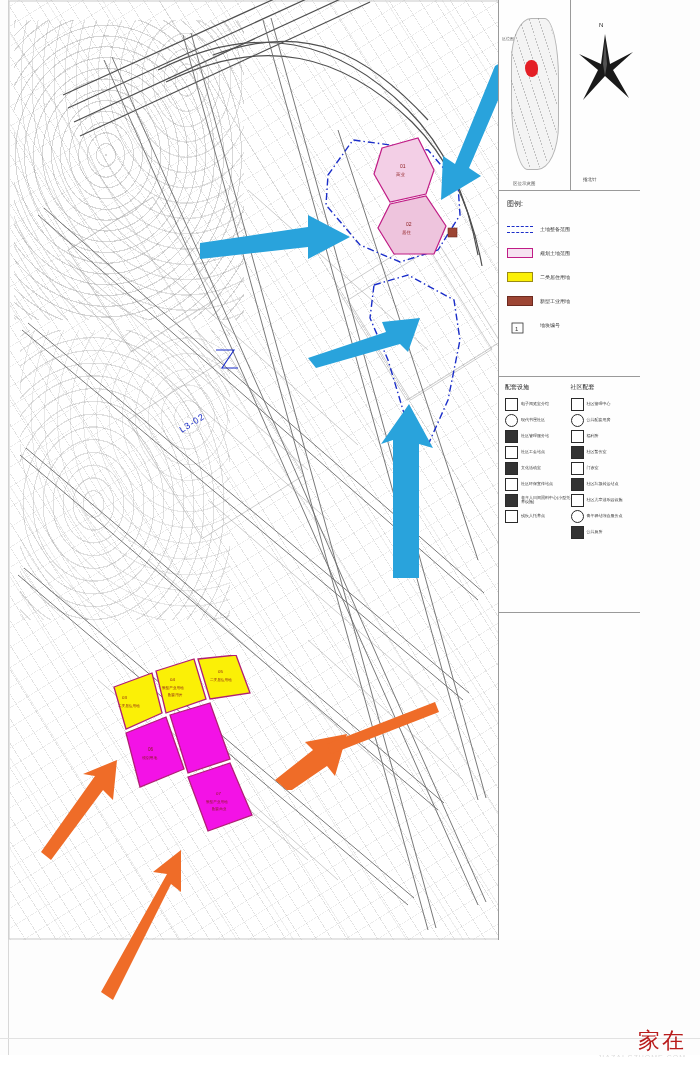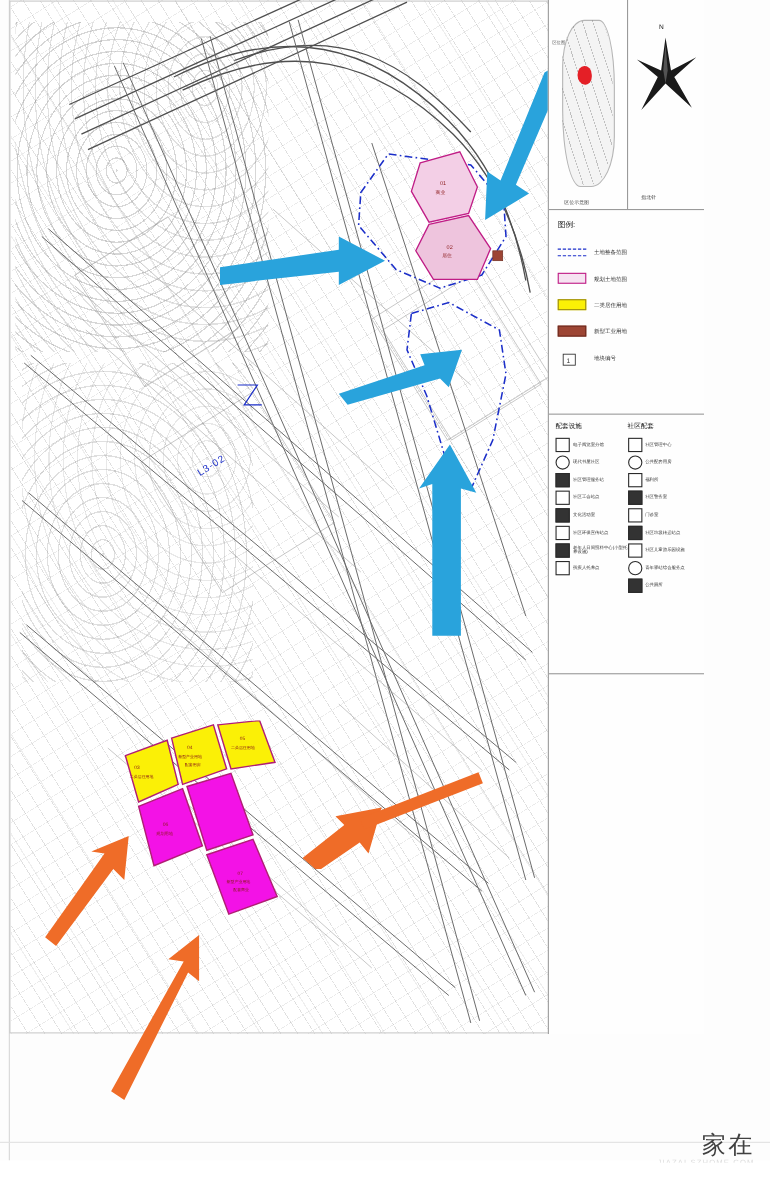--- a/index.html
+++ b/index.html
@@ -226,21 +226,21 @@
   }
 
   
   .watermark {
     position: absolute;
     right: 14px;
     bottom: 14px;
     text-align: right;
     color: #cfcfcf;
   }
-  .wm-main { font-size: 22px; letter-spacing: 2px; color: #404040; }
+  .wm-main { font-size: 22px; letter-spacing: 2px; color: #b91c1c; }
   .wm-sub { font-size: 7px; letter-spacing: 1px; color: #dcdcdc; margin-top: -2px; }
 
   .bottom-strip {
     position: absolute;
     left: 0; bottom: 0; width: 700px; height: 18px;
     background: #ffffff;
   }
   .blue-code {
     position: absolute;
     color: #1b2ec9;

